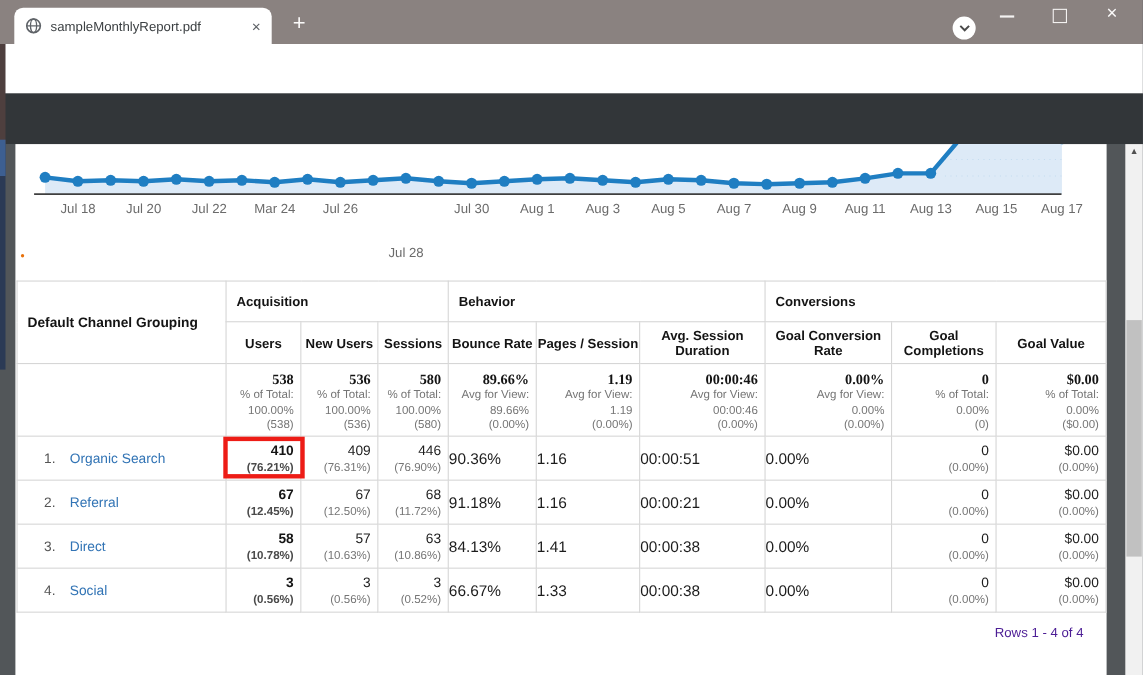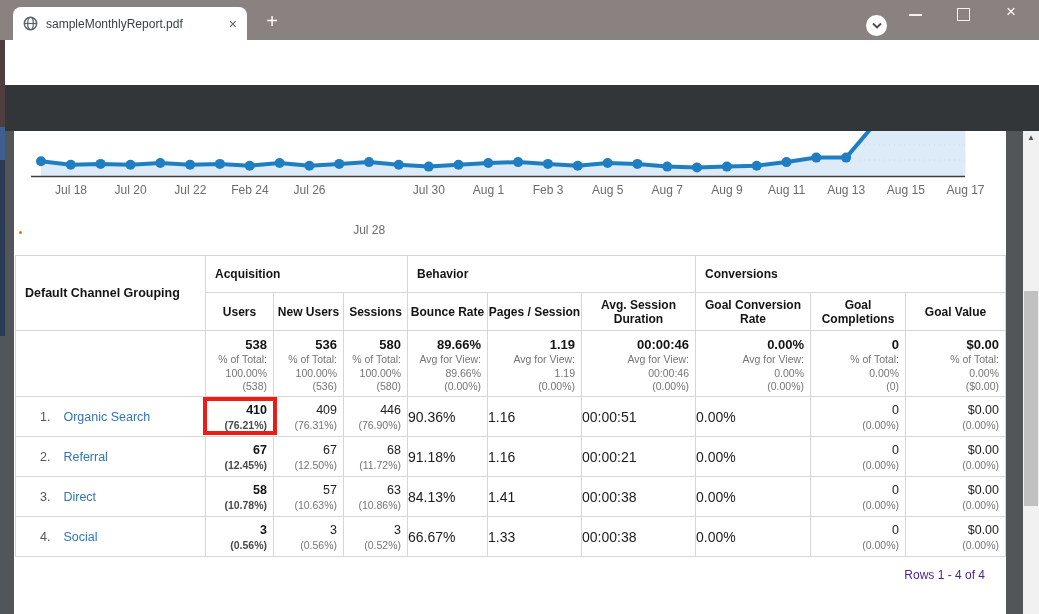--- a/index.html
+++ b/index.html
@@ -51,21 +51,21 @@
 
   
   #report { position:absolute; left:1px; top:124px; }
   table.report-table { border-collapse:collapse; table-layout:fixed; width:990px; }
   .report-table th, .report-table td { border:1px solid #d6d6d6; overflow:hidden; }
   .thr1 { height:37px; } .thr2 { height:38px; } .trtot { height:66px; } .trdata { height:40px; }
   .corner-th { text-align:left; padding-left:9px; font-size:12.5px; font-weight:bold; color:#141414; vertical-align:middle; }
   .group-th { text-align:left; padding-left:9px; font-size:12px; font-weight:bold; color:#141414; vertical-align:middle; }
   .col-th { text-align:center; font-size:12px; font-weight:bold; color:#141414; vertical-align:middle; }
   .tot-cell { text-align:right; vertical-align:top; padding:7px 6px 0 0; }
-  .tot-val { font-size:13px; font-weight:bold; color:#141414; line-height:1.15; }
+  .tot-val { font-size:13px; font-weight:bold; color:#141414; line-height:1.15;font-family:Liberation Serif, serif; }
   .tot-sub { font-size:10.5px; color:#757575; line-height:1.3; }
   .stack { text-align:right; vertical-align:top; padding:6px 6px 0 0; }
   .cell-val { font-size:12.5px; color:#1c1c1c; line-height:1.2; }
   .cell-sub { font-size:10.5px; color:#757575; line-height:1.35; }
   .bold-col .cell-val { font-weight:bold; color:#141414; }
   .bold-col .cell-sub { font-weight:bold; color:#4a4a4a; }
   .single { text-align:left; vertical-align:middle; padding-right:10px; font-size:14px; color:#1c1c1c; }
   .ch-cell { vertical-align:middle; padding-left:24px; font-size:12.5px; }
   .row-num { color:#555555; margin-right:13px; }
   .link { color:#3274b5; }
@@ -212,26 +212,26 @@
           <circle cx="832.1" cy="26.6" r="5" fill="#1f7ec2"></circle>
           <circle cx="862.0" cy="-8.5" r="5" fill="#1f7ec2"></circle>
           <circle cx="891.8" cy="-6.7" r="5" fill="#1f7ec2"></circle>
           <circle cx="921.6" cy="-5.8" r="5" fill="#1f7ec2"></circle>
           <circle cx="951.4" cy="-4.9" r="5" fill="#1f7ec2"></circle>
         </svg>
       <div id="xticks">
           <span class="xtick" style="left: 57px;">Jul 18</span>
           <span class="xtick" style="left: 116.6px;">Jul 20</span>
           <span class="xtick" style="left: 176.3px;">Jul 22</span>
-          <span class="xtick" style="left: 235.9px;">Feb 24</span>
+          <span class="xtick" style="left: 235.9px;">Mar 24</span>
           <span class="xtick" style="left: 295.5px;">Jul 26</span>
           <span class="xtick" style="left: 355.2px; margin-top: 40px;">Jul 28</span>
           <span class="xtick" style="left: 414.8px; text-align: center;">Jul 30</span>
           <span class="xtick" style="left: 474.4px;">Aug 1</span>
-          <span class="xtick" style="left: 534px;">Feb 3</span>
+          <span class="xtick" style="left: 534px;">Aug 3</span>
           <span class="xtick" style="left: 593.7px;">Aug 5</span>
           <span class="xtick" style="left: 653.3px;">Aug 7</span>
           <span class="xtick" style="left: 712.9px;">Aug 9</span>
           <span class="xtick" style="left: 772.6px;">Aug 11</span>
           <span class="xtick" style="left: 832.2px;">Aug 13</span>
           <span class="xtick" style="left: 891.8px;">Aug 15</span>
           <span class="xtick" style="left: 951.5px;">Aug 17</span>
         </div>
       <div id="orange-dot"></div>
 

